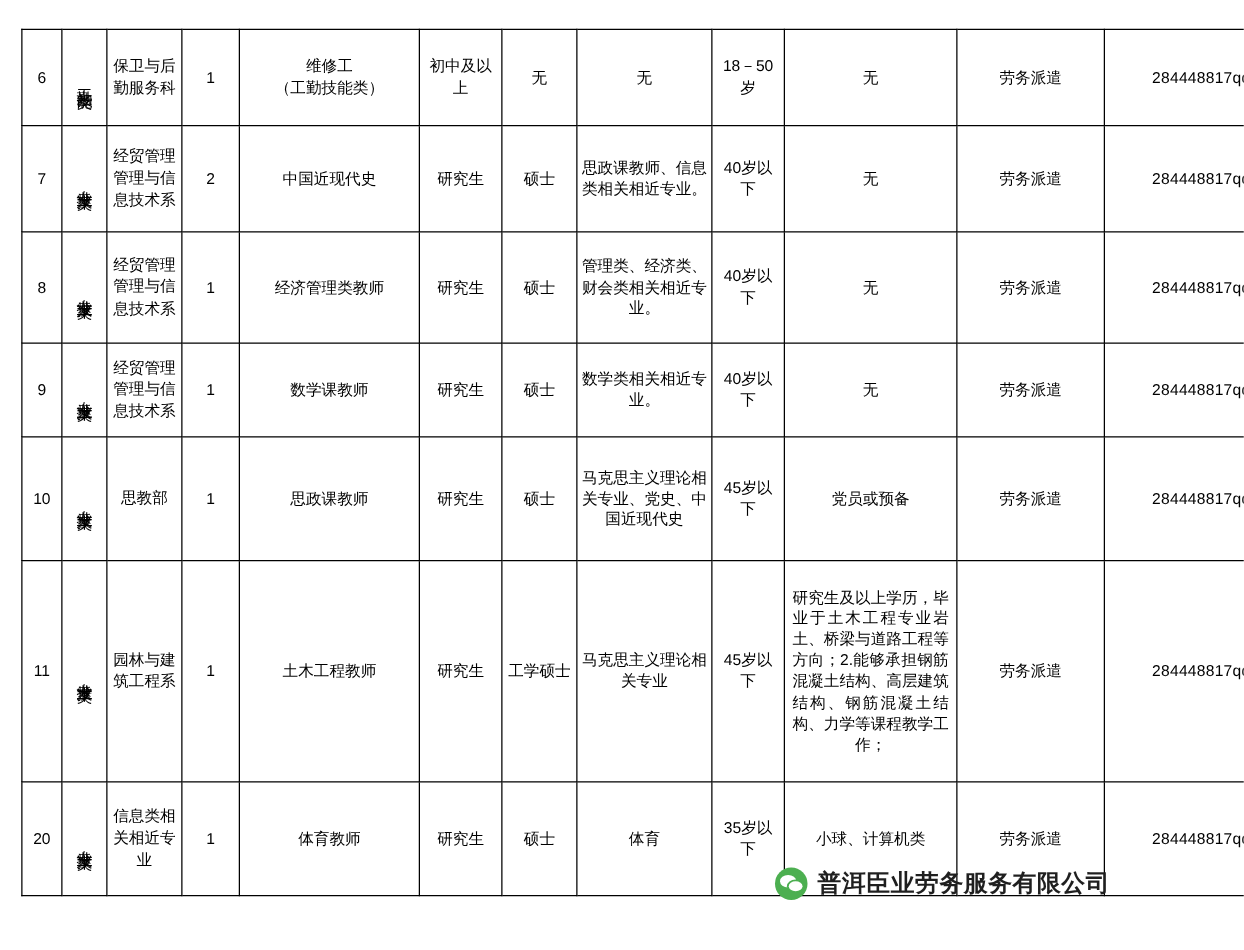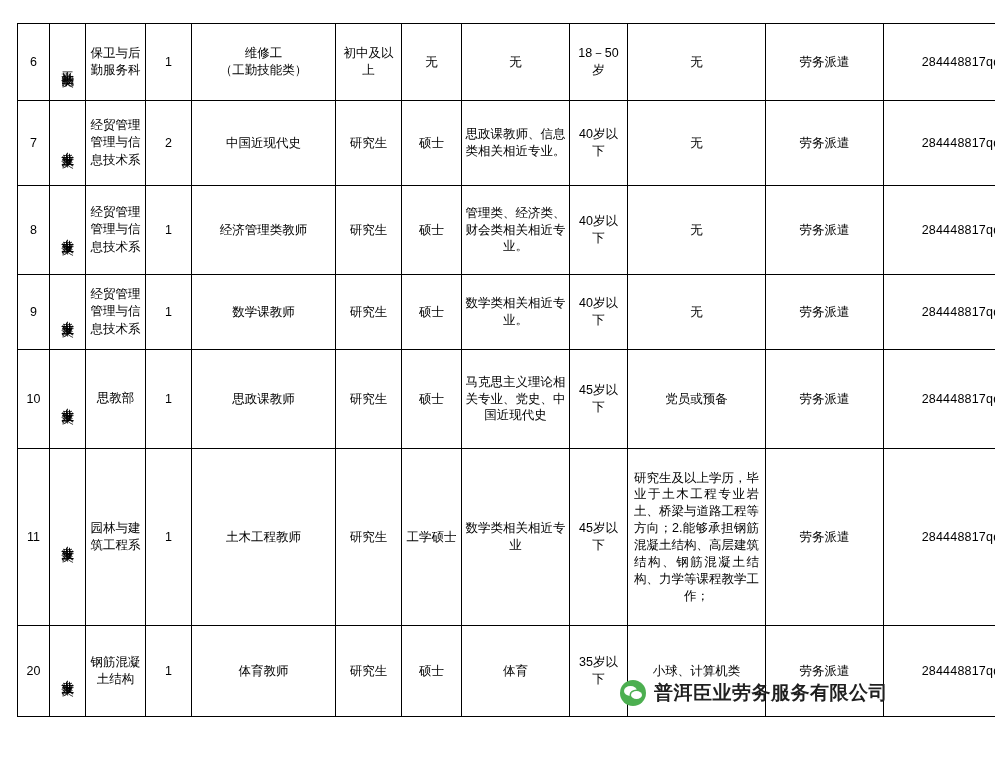--- a/index.html
+++ b/index.html
@@ -71,21 +71,21 @@
   tr.r8 td { height: 82px; }
   tr.r9 td { height: 68px; }
   tr.r10 td { height: 92px; }
   tr.r11 td { height: 168px; }
   tr.r12 td { height: 84px; }
 
   
   .footer-badge {
     position: absolute;
     left: 620px;
-    top: 680px;
+    top: 694px;
     display: flex;
     align-items: center;
     gap: 8px;
   }
   .wechat-icon {
     width: 26px;
     height: 26px;
     border-radius: 50%;
     background: #4caf50;
     position: relative;
@@ -208,30 +208,30 @@
         <td class="contact">284448817qq</td>
       </tr>
       <tr class="r11">
         <td>11</td>
         <td class="cat"><span class="vtext">专业技术类</span></td>
         <td class="dept">园林与建筑工程系</td>
         <td>1</td>
         <td>土木工程教师</td>
         <td>研究生</td>
         <td>工学硕士</td>
-        <td class="major">数学类相关相近专业</td>
+        <td class="major">马克思主义理论相关专业</td>
         <td>45岁以下</td>
         <td class="other just">研究生及以上学历，毕业于土木工程专业岩土、桥梁与道路工程等方向；2.能够承担钢筋混凝土结构、高层建筑结构、钢筋混凝土结构、力学等课程教学工作；</td>
         <td>劳务派遣</td>
         <td class="contact">284448817qq</td>
       </tr>
       <tr class="r12">
         <td>20</td>
         <td class="cat"><span class="vtext">专业技术类</span></td>
-        <td class="dept">钢筋混凝土结构</td>
+        <td class="dept">信息类相关相近专业</td>
         <td>1</td>
         <td>体育教师</td>
         <td>研究生</td>
         <td>硕士</td>
         <td class="major">体育</td>
         <td>35岁以下</td>
         <td class="other">小球、计算机类</td>
         <td>劳务派遣</td>
         <td class="contact">284448817qq</td>
       </tr>

